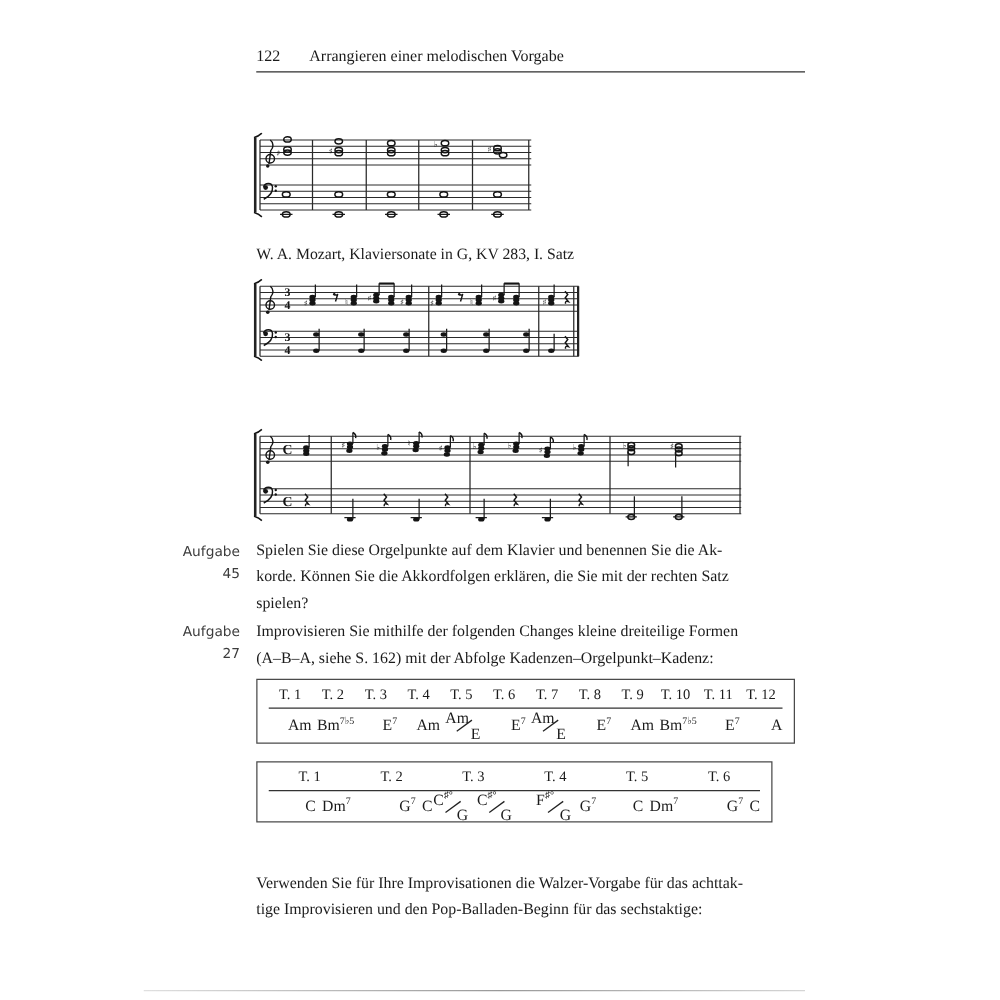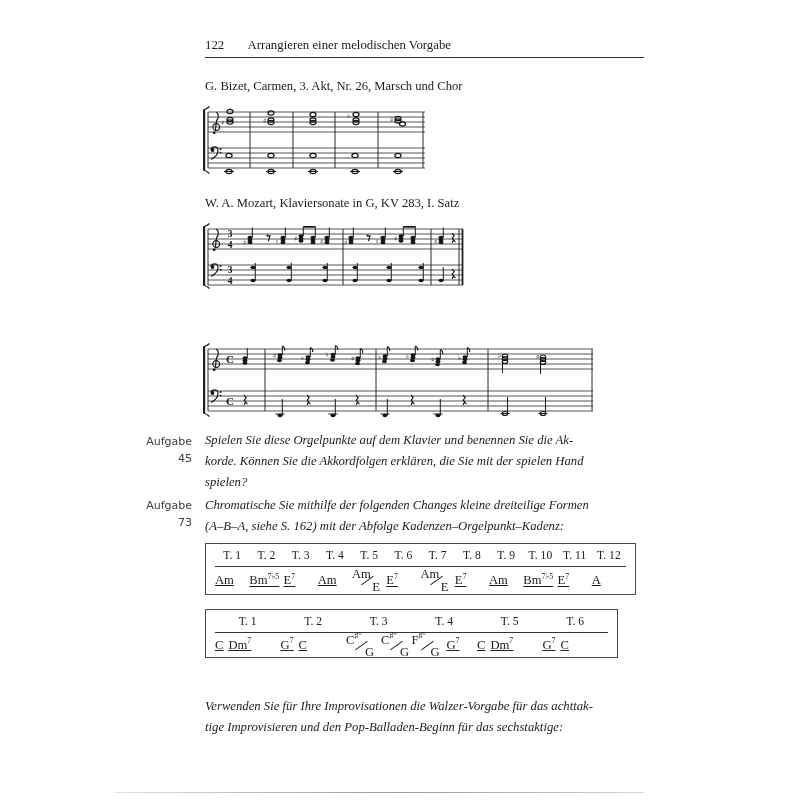--- a/index.html
+++ b/index.html
@@ -25,31 +25,31 @@
   .score .acc{font-family:"DejaVu Sans",sans-serif;font-size:6.5px;fill:#141414;}
   .score .tsig{font-family:"Liberation Serif",serif;font-size:9.5px;font-weight:bold;
                fill:#141414;text-anchor:middle;}
   .score .csig{font-family:"Liberation Serif",serif;font-size:11px;font-weight:bold;
                fill:#141414;text-anchor:middle;}
   .score .clefpath{fill:none;stroke:#141414;stroke-width:1.15;}
 
   
   .task-label{position:absolute;left:128px;width:64px;text-align:right;
               font-family:"DejaVu Sans",sans-serif;font-size:11px;line-height:17px;color:#3c3c3c;}
-  .para{position:absolute;left:205px;width:406px;font-size:12.7px;line-height:21px;font-style:italic;}
+  .para{position:absolute;left:205px;width:406px;font-size:12.7px;line-height:21px;}
   .para .line{white-space:nowrap;}
 
   
   .ctable{position:absolute;border:1.1px solid #4a4a4a;background:#fff;}
   .ct-head{display:flex;height:22px;align-items:center;padding:0 9px;}
   .ct-hcell{flex:1;text-align:center;font-size:11.6px;white-space:nowrap;}
   .ct-rule{height:0;border-top:1px solid #333;margin:0 9px;}
   .ct-row{display:flex;align-items:center;padding:0 9px;}
-  .ct-cell{flex:1;display:flex;align-items:center;justify-content:flex-start;gap:5px;
-           font-size:12.6px;text-decoration:underline;}
+  .ct-cell{flex:1;display:flex;align-items:center;justify-content:flex-end;gap:5px;
+           font-size:12.6px;}
   .chord{white-space:nowrap;}
   .chord sup,.sc sup{font-size:8px;position:relative;top:-0.5px;letter-spacing:0;}
   .sc{position:relative;display:inline-block;width:30px;height:25px;}
   .sc-a{position:absolute;left:0;top:-1px;white-space:nowrap;}
   .sc-b{position:absolute;right:2px;bottom:-2px;}
   .sc-line{position:absolute;left:8px;top:12px;width:15px;height:1.1px;background:#222;
            transform:rotate(-36deg);}
 
   
   .scan-edge{position:absolute;left:115px;top:792px;width:570px;height:1.4px;
@@ -58,21 +58,20 @@
 </head>
 <body>
 
 <div class="page">
 
   <div class="hdr">
     <span class="pgnum">122</span>
     <span class="title">Arrangieren einer melodischen Vorgabe</span>
   </div>
 
-  <div class="caption" style="top:79px">G. Bizet, Carmen, 3. Akt, Nr. 26, Marsch und Chor</div>
 
   <svg class="score" style="left:203px;top:106px" width="228" height="70" viewBox="0 0 228 70">
     <g>
       <rect x="0" y="4" width="2.2" height="60" fill="#222"></rect>
       <path d="M0,4 Q4,3 6.5,0.5" class="clefpath"></path>
       <path d="M0,64 Q4,65 6.5,67.5" class="clefpath"></path>
     </g>
     <g>
       <line class="sl" x1="5" y1="6" x2="222" y2="6"></line>
         <line class="sl" x1="5" y1="11" x2="222" y2="11"></line>
@@ -407,30 +406,30 @@
         <line class="st" x1="342.5" y1="72.5" x2="342.5" y2="56"></line>
     </g>
   </svg>
 
   <div class="task-label" style="top:433px">
     <div>Aufgabe</div>
     <div>45</div>
   </div>
   <div class="para" style="top:430px">
       <div class="line">Spielen Sie diese Orgelpunkte auf dem Klavier und benennen Sie die Ak-</div>
-      <div class="line">korde. Können Sie die Akkordfolgen erklären, die Sie mit der spielen Hand</div>
+      <div class="line">korde. Können Sie die Akkordfolgen erklären, die Sie mit der rechten Satz</div>
       <div class="line">spielen?</div>
     </div>
 
   <div class="task-label" style="top:497px">
     <div>Aufgabe</div>
-    <div>73</div>
+    <div>27</div>
   </div>
   <div class="para" style="top:495px">
-      <div class="line">Chromatische Sie mithilfe der folgenden Changes kleine dreiteilige Formen</div>
+      <div class="line">Improvisieren Sie mithilfe der folgenden Changes kleine dreiteilige Formen</div>
       <div class="line">(A–B–A, siehe S. 162) mit der Abfolge Kadenzen–Orgelpunkt–Kadenz:</div>
     </div>
 
   <div class="ctable" style="left:205px;top:543px;width:429px;height:50px">
       <div class="ct-head">
         <div class="ct-hcell">T. 1</div>
         <div class="ct-hcell">T. 2</div>
         <div class="ct-hcell">T. 3</div>
         <div class="ct-hcell">T. 4</div>
         <div class="ct-hcell">T. 5</div>

